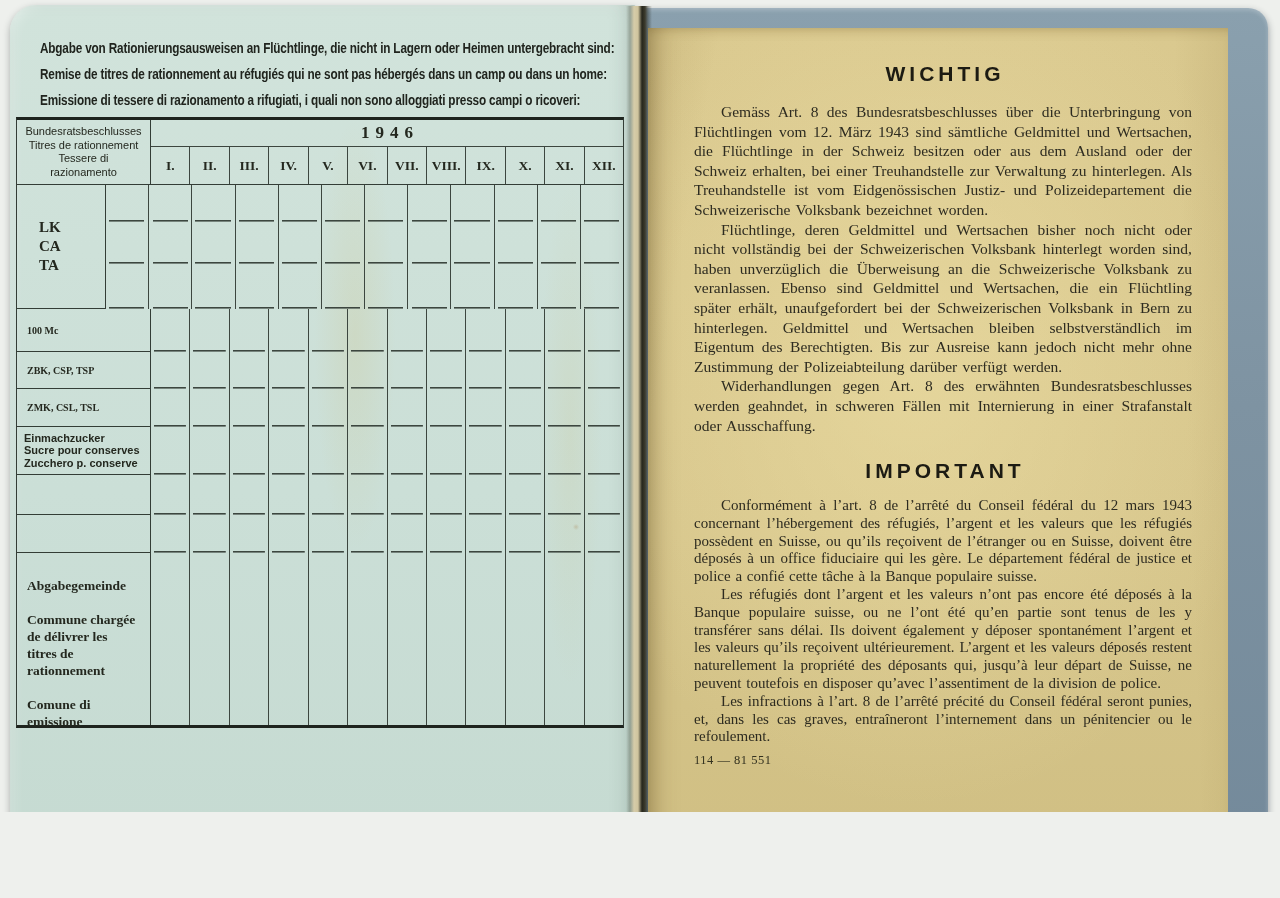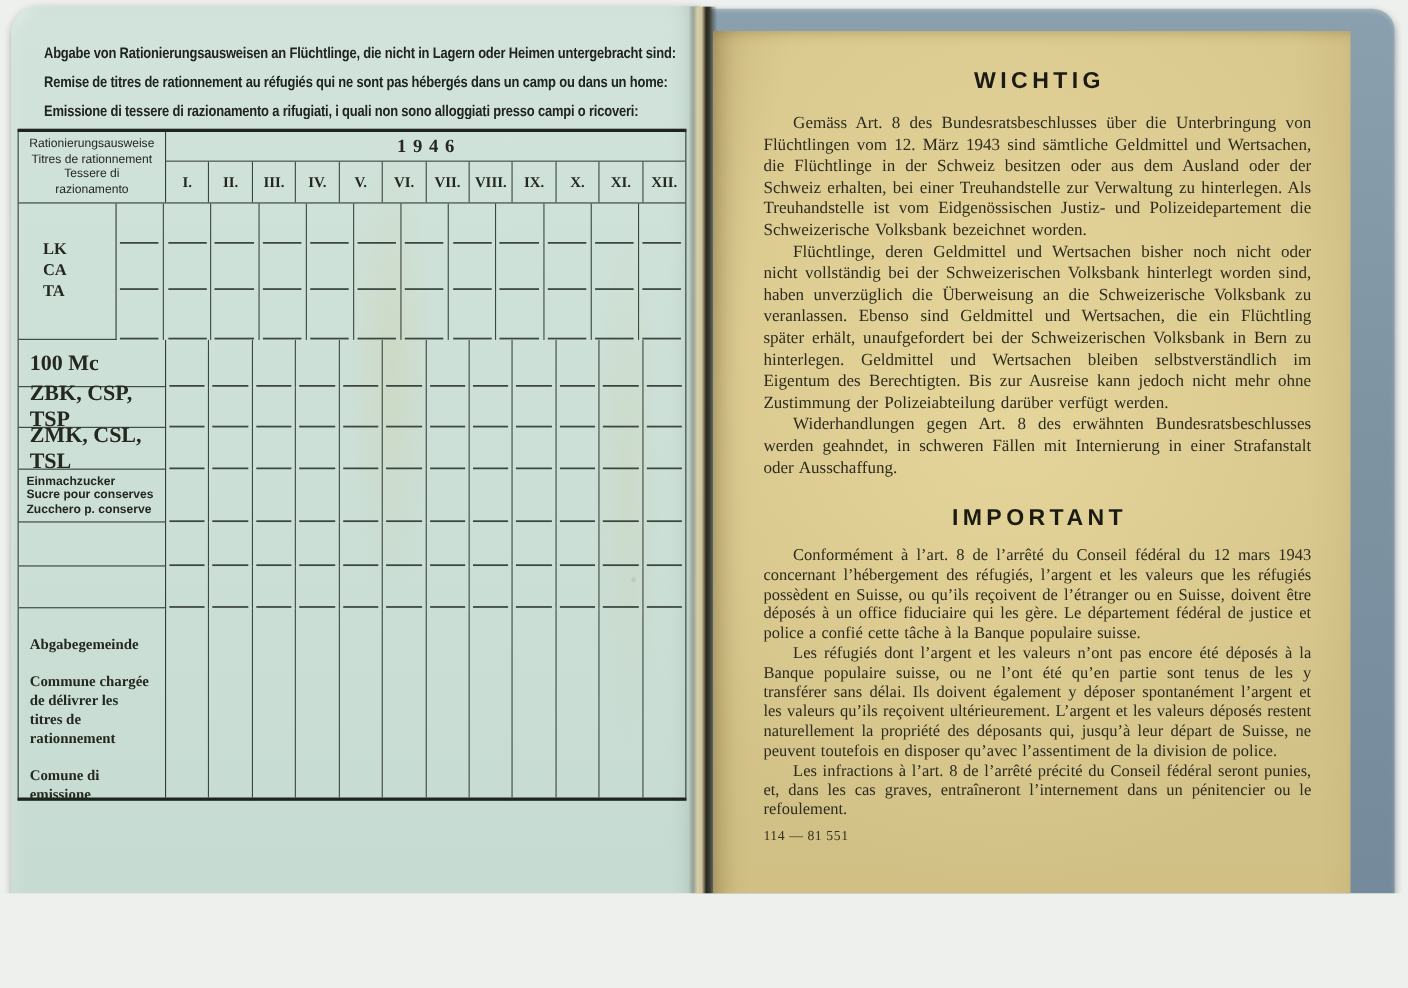--- a/index.html
+++ b/index.html
@@ -53,21 +53,21 @@
     font-size:10px;font-weight:bold;line-height:10.5px;justify-content:flex-start;padding-left:3px;}
   .lk-months{flex:1;display:flex;}
   .mcol{flex:1;display:flex;flex-direction:column;border-left:1px solid #3c463f;}
   .mcol:first-child{border-left:none;}
   .msub{box-sizing:border-box;
     background:linear-gradient(#3c463f,#3c463f) no-repeat bottom center / 84% 1.6px;}
 
   .trow{display:flex;}
   .rlabel{width:134px;box-sizing:border-box;border-right:1.2px solid #333d36;
     border-bottom:1.4px solid #333d36;display:flex;align-items:center;
-    padding-left:10px;font-weight:bold;font-size:20px;white-space:pre-line;}
+    padding-left:10px;font-weight:bold;font-size:10px;white-space:pre-line;}
   .rlabel.sans{font-family:"Liberation Sans","DejaVu Sans",sans-serif;
     font-size:11px;font-weight:bold;line-height:12.5px;padding-left:7px;}
   .trow.tall .rlabel{border-bottom:none;align-items:flex-start;padding-top:24px;
     font-size:13.5px;line-height:17px;}
   .months-row{flex:1;display:flex;}
   .mcell{flex:1;border-left:1px solid #3c463f;
     background:linear-gradient(#3c463f,#3c463f) no-repeat bottom center / 84% 1.6px;}
   .mcell:first-child{border-left:none;}
   .trow.tall .mcell{background:none;}
 
@@ -123,21 +123,21 @@
 
   <div class="left-book">
     <div class="page-header">
       <div>Abgabe von Rationierungsausweisen an Flüchtlinge, die nicht in Lagern oder Heimen untergebracht sind:</div>
       <div>Remise de titres de rationnement au réfugiés qui ne sont pas hébergés dans un camp ou dans un home:</div>
       <div>Emissione di tessere di razionamento a rifugiati, i quali non sono alloggiati presso campi o ricoveri:</div>
     </div>
 
     <div class="ration-table">
       <div class="thead">
-        <div class="corner-head">Rationierungsausweise
+        <div class="corner-head">Bundesratsbeschlusses
 Titres de rationnement
 Tessere di
 razionamento</div>
         <div class="year-area">
           <div class="year">1946</div>
           <div class="mlabels">
               <div class="mlabel">I.</div>
               <div class="mlabel">II.</div>
               <div class="mlabel">III.</div>
               <div class="mlabel">IV.</div>

